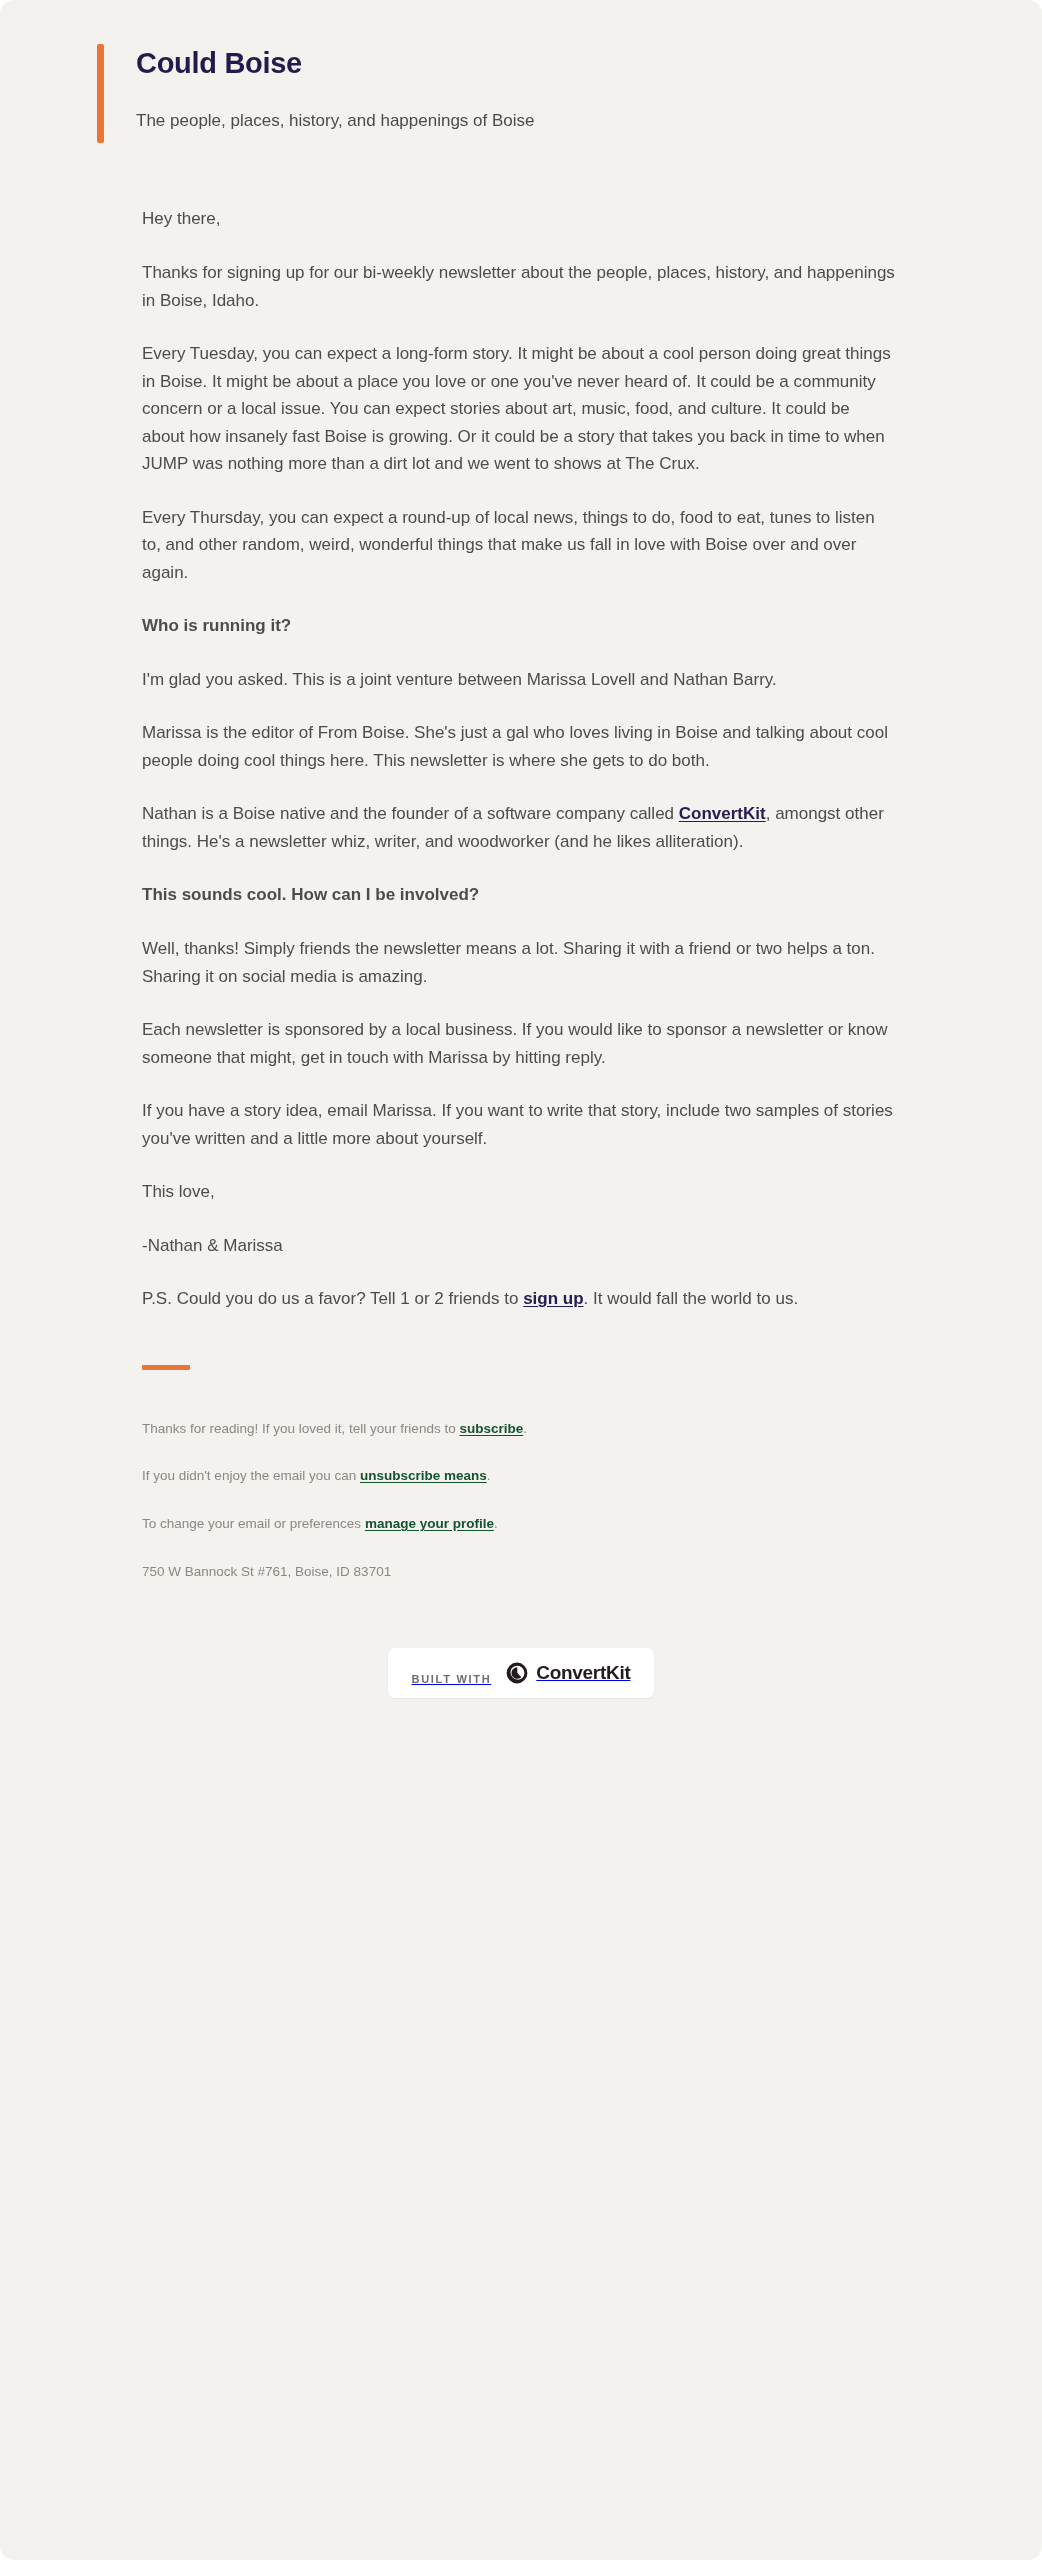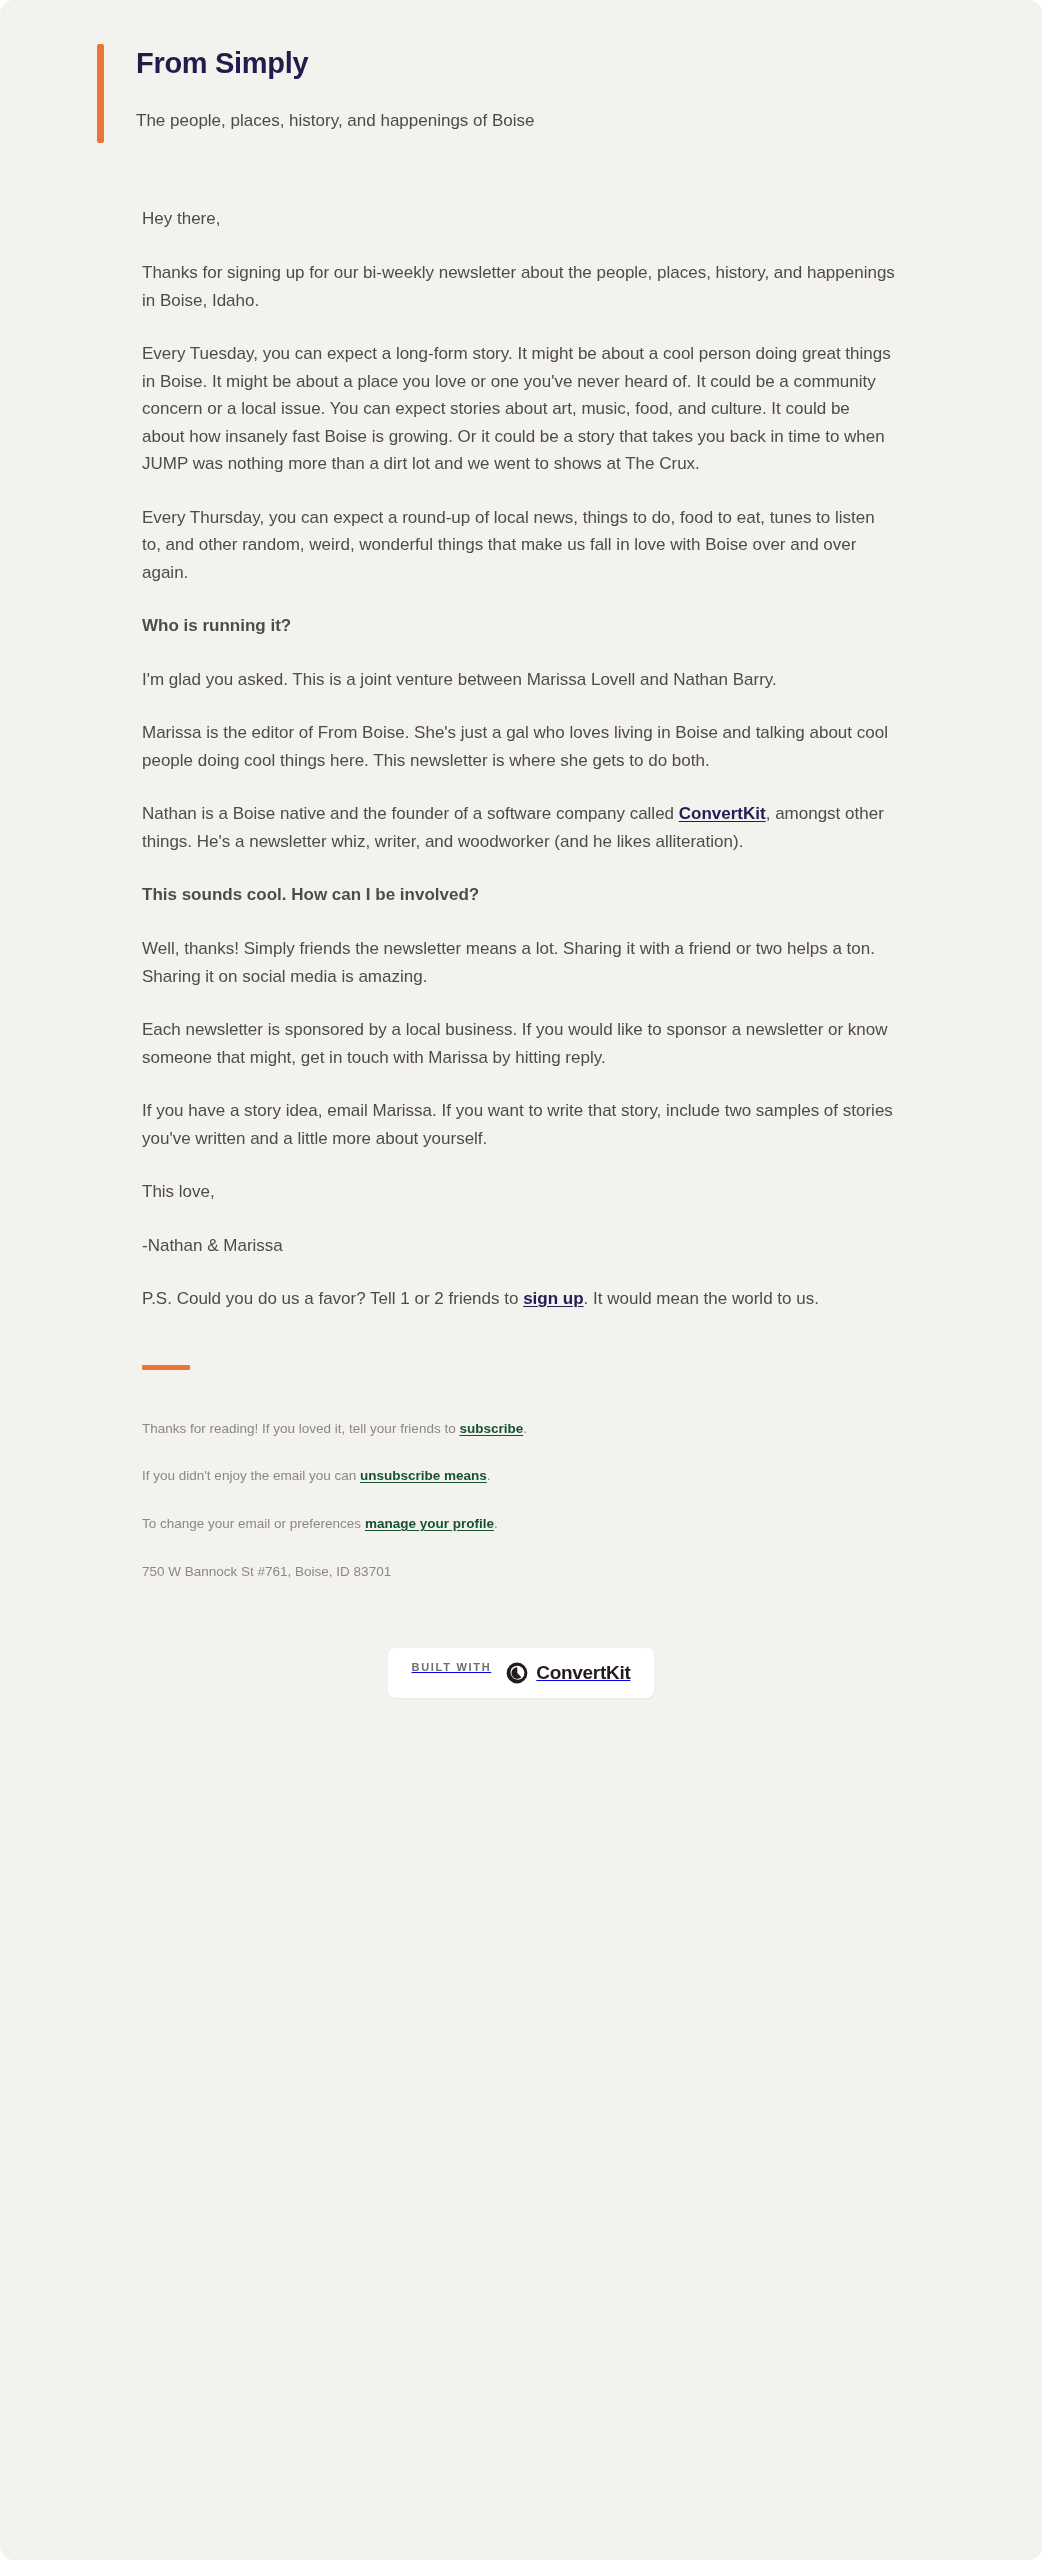--- a/index.html
+++ b/index.html
@@ -114,21 +114,21 @@
   }
 
   
   .badge-row {
     display: flex;
     justify-content: center;
     margin-top: 66px;
   }
   .ck-badge {
     display: inline-flex;
-    align-items: flex-start;
+    align-items: flex-end;
     gap: 14px;
     background: #ffffff;
     border-radius: 7px;
     padding: 13px 24px;
     box-shadow: 0 1px 2px rgba(0,0,0,0.06);
   }
   .badge-built-with {
     font-size: 11px;
     letter-spacing: 1.7px;
     font-weight: bold;
@@ -151,21 +151,21 @@
   }
 </style>
 </head>
 <body>
 
 <div class="email-card">
 
   <div class="header">
     <div class="header-rule"></div>
     <div class="header-text">
-      <h1 class="newsletter-title">From Simply</h1>
+      <h1 class="newsletter-title">Could Boise</h1>
       <p class="newsletter-tagline">The people, places, history, and happenings of Boise</p>
     </div>
   </div>
 
   <div class="body-content">
 
     <p>Hey there,</p>
 
     <p>Thanks for signing up for our bi-weekly newsletter about the people, places, history, and happenings in Boise, Idaho.</p>
     <p>Every Tuesday, you can expect a long-form story. It might be about a cool person doing great things in Boise. It might be about a place you love or one you've never heard of. It could be a community concern or a local issue. You can expect stories about art, music, food, and culture. It could be about how insanely fast Boise is growing. Or it could be a story that takes you back in time to when JUMP was nothing more than a dirt lot and we went to shows at The Crux.</p>
@@ -176,21 +176,21 @@
     <p>Marissa is the editor of From Boise. She's just a gal who loves living in Boise and talking about cool people doing cool things here. This newsletter is where she gets to do both.</p>
     <p><span>Nathan is a Boise native and the founder of a software company called </span><a class="body-link" href="#">ConvertKit</a><span>, amongst other things. He's a newsletter whiz, writer, and woodworker (and he likes alliteration).</span></p>
 
     <p class="section-heading spaced-top">This sounds cool. How can I be involved?</p>
     <p>Well, thanks! Simply friends the newsletter means a lot. Sharing it with a friend or two helps a ton. Sharing it on social media is amazing.</p>
     <p>Each newsletter is sponsored by a local business. If you would like to sponsor a newsletter or know someone that might, get in touch with Marissa by hitting reply.</p>
     <p>If you have a story idea, email Marissa. If you want to write that story, include two samples of stories you've written and a little more about yourself.</p>
 
     <p>This love,</p>
     <p>-Nathan &amp; Marissa</p>
-    <p><span>P.S. Could you do us a favor? Tell 1 or 2 friends to </span><a class="body-link" href="#">sign up</a><span>. It would mean the world to us.</span></p>
+    <p><span>P.S. Could you do us a favor? Tell 1 or 2 friends to </span><a class="body-link" href="#">sign up</a><span>. It would fall the world to us.</span></p>
 
   </div>
 
   <div class="footer-divider"></div>
 
   <div class="footer">
     <p><span>Thanks for reading! If you loved it, tell your friends to </span><a class="footer-link" href="#">subscribe</a><span>.</span></p>
 
     <p><span>If you didn't enjoy the email you can </span><a class="footer-link" href="#">unsubscribe means</a><span>.</span></p>
 

